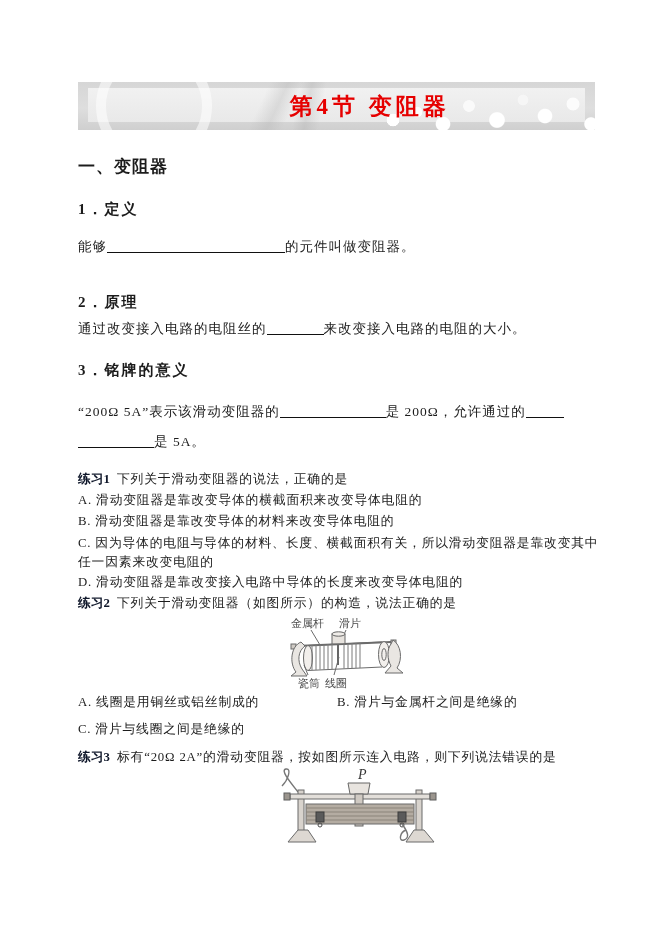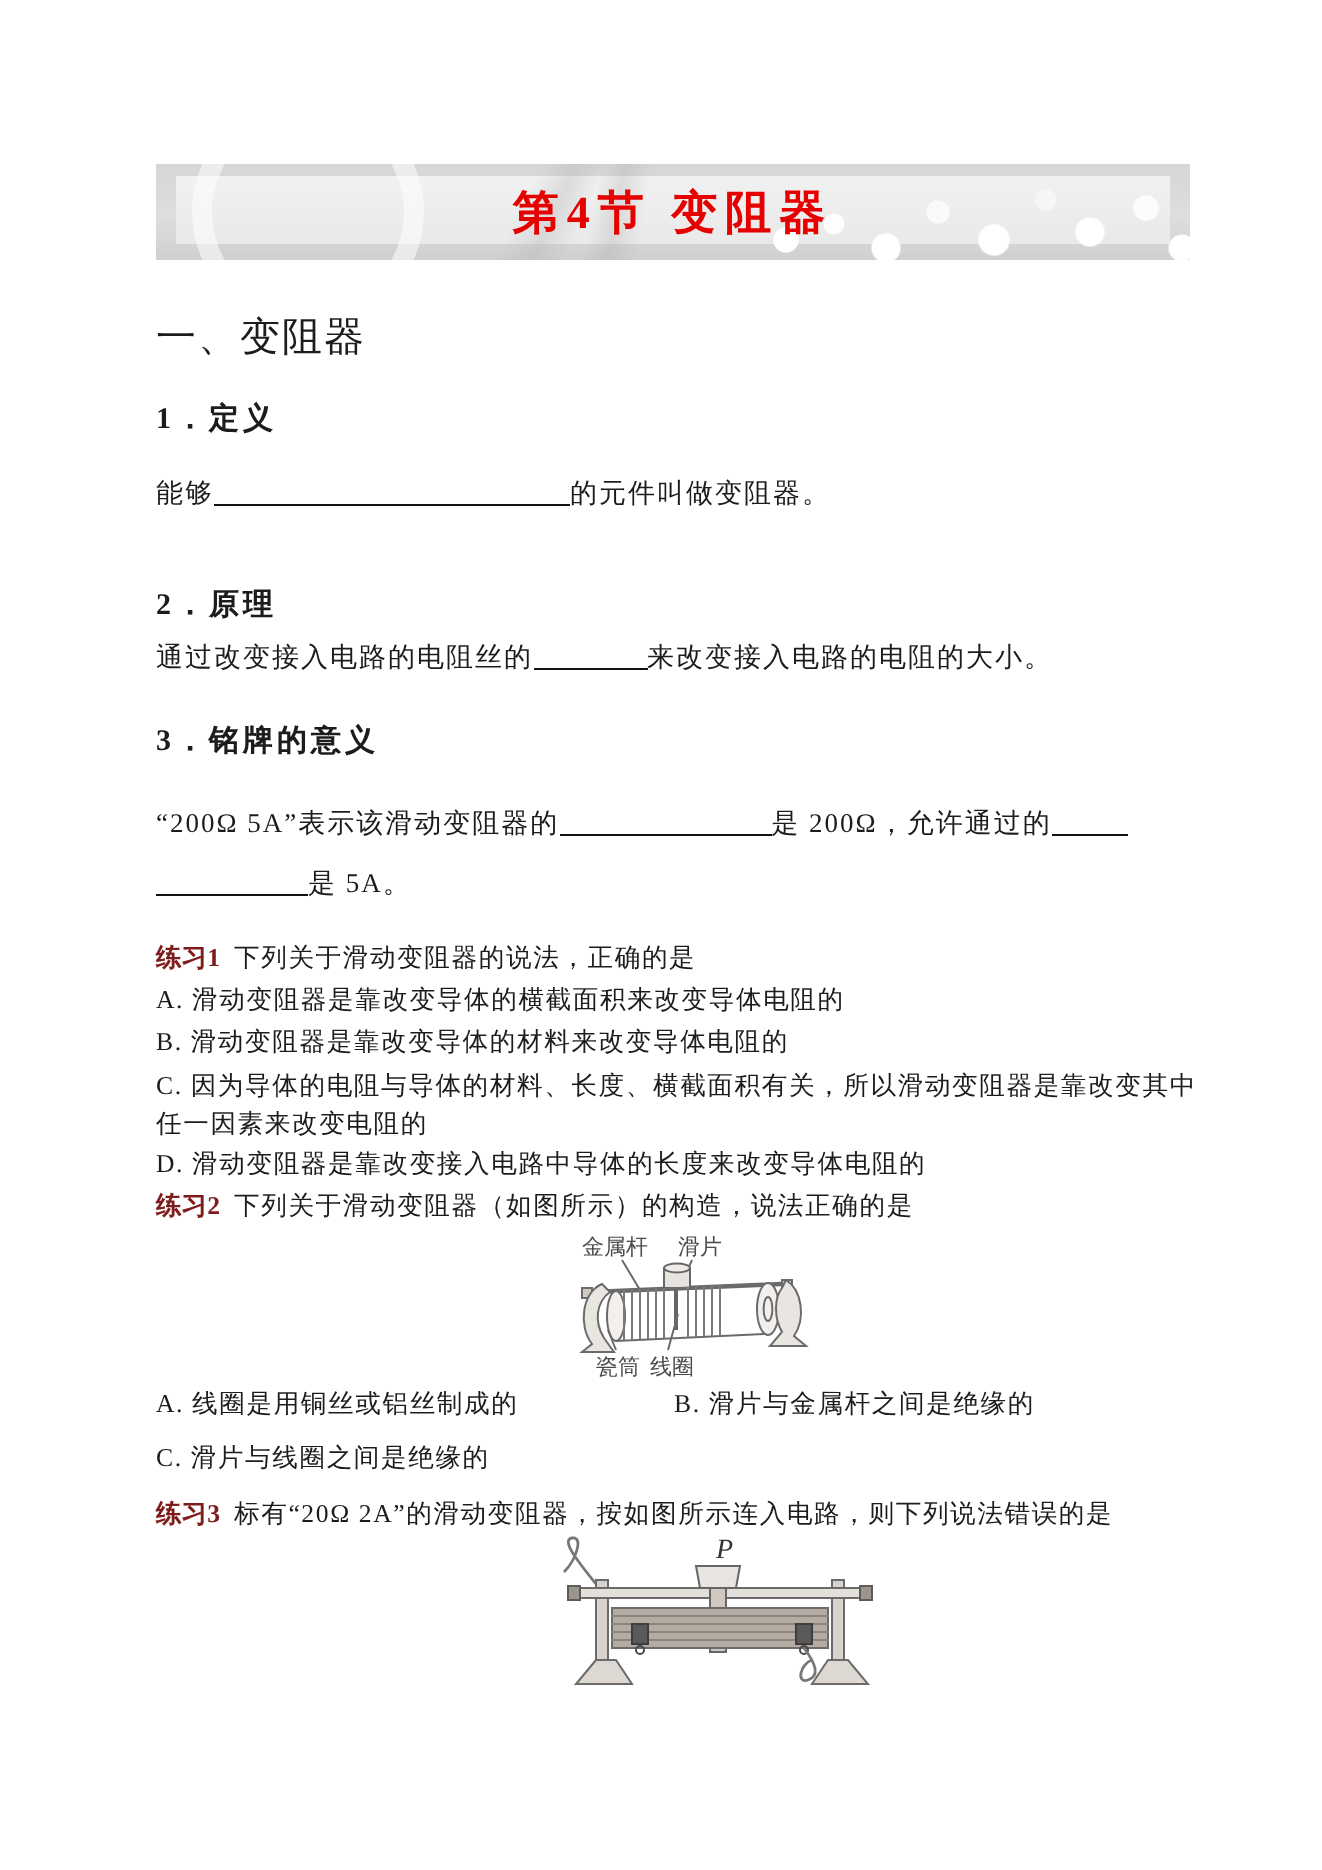--- a/index.html
+++ b/index.html
@@ -23,29 +23,29 @@
       radial-gradient(circle 9px at 44px 36px,#fdfdfd 55%,transparent 62%),
       radial-gradient(circle 13px at 70px 48px,#fff 52%,transparent 60%),
       radial-gradient(circle 10px at 96px 30px,#fafafa 55%,transparent 62%),
       radial-gradient(circle 14px at 124px 44px,#fff 52%,transparent 60%),
       radial-gradient(circle 9px at 150px 24px,#f6f6f6 55%,transparent 63%),
       radial-gradient(circle 13px at 172px 40px,#fff 52%,transparent 60%),
       radial-gradient(circle 11px at 200px 28px,#fcfcfc 55%,transparent 62%),
       radial-gradient(circle 12px at 218px 48px,#fff 52%,transparent 60%);}
   .banner-title{position:absolute;left:0;top:0;width:100%;height:100%;
     display:flex;align-items:center;justify-content:center;
-    font-size:23px;font-weight:bold;letter-spacing:4px;color:#e60000;}
+    font-size:23px;font-weight:bold;letter-spacing:4px;color:#e60000;padding-left:33px;}
   
-  .h1{position:absolute;left:78px;font-size:20px;font-weight:normal;letter-spacing:1px;}
+  .h1{position:absolute;left:78px;font-size:17px;font-weight:bold;letter-spacing:1px;}
   .h2{position:absolute;left:78px;font-size:15px;font-weight:bold;letter-spacing:2px;}
   .body-line{position:absolute;left:78px;font-size:13.5px;letter-spacing:1px;white-space:nowrap;}
   .blank{display:inline-block;border-bottom:1px solid #111;height:15px;vertical-align:-2px;}
   .w178{width:178px;} .w57{width:57px;} .w106{width:106px;} .w38{width:38px;} .w76{width:76px;}
   
-  .ex-label{font-weight:bold;color:#7f1d1d;letter-spacing:0;}
+  .ex-label{font-weight:bold;color:#0f172a;letter-spacing:0;}
   .opt{position:absolute;font-size:12.8px;letter-spacing:.8px;white-space:nowrap;}
   .optwrap{position:absolute;left:78px;width:524px;font-size:12.8px;letter-spacing:.8px;line-height:19px;}
   .q-text{margin-left:7px;}
   
   .fig{position:absolute;}
   .fig text{font-family:"Liberation Serif","DejaVu Serif",serif;}
 </style>
 </head>
 <body>
 

